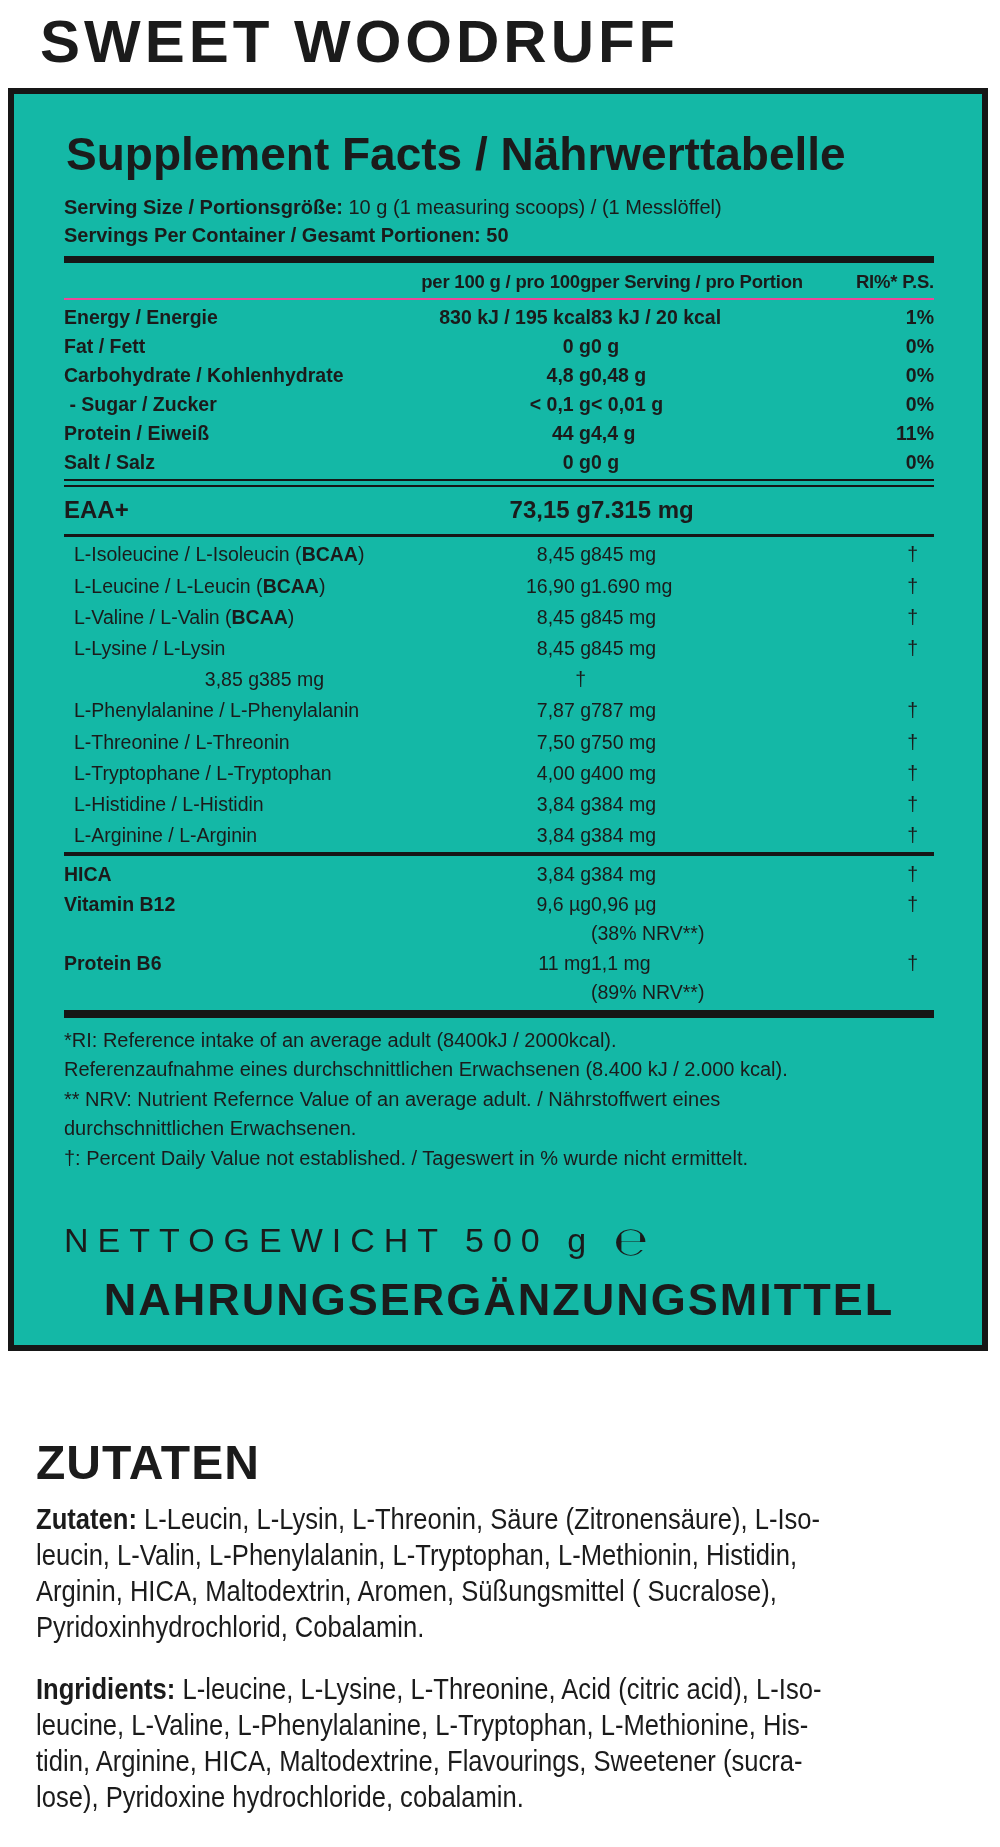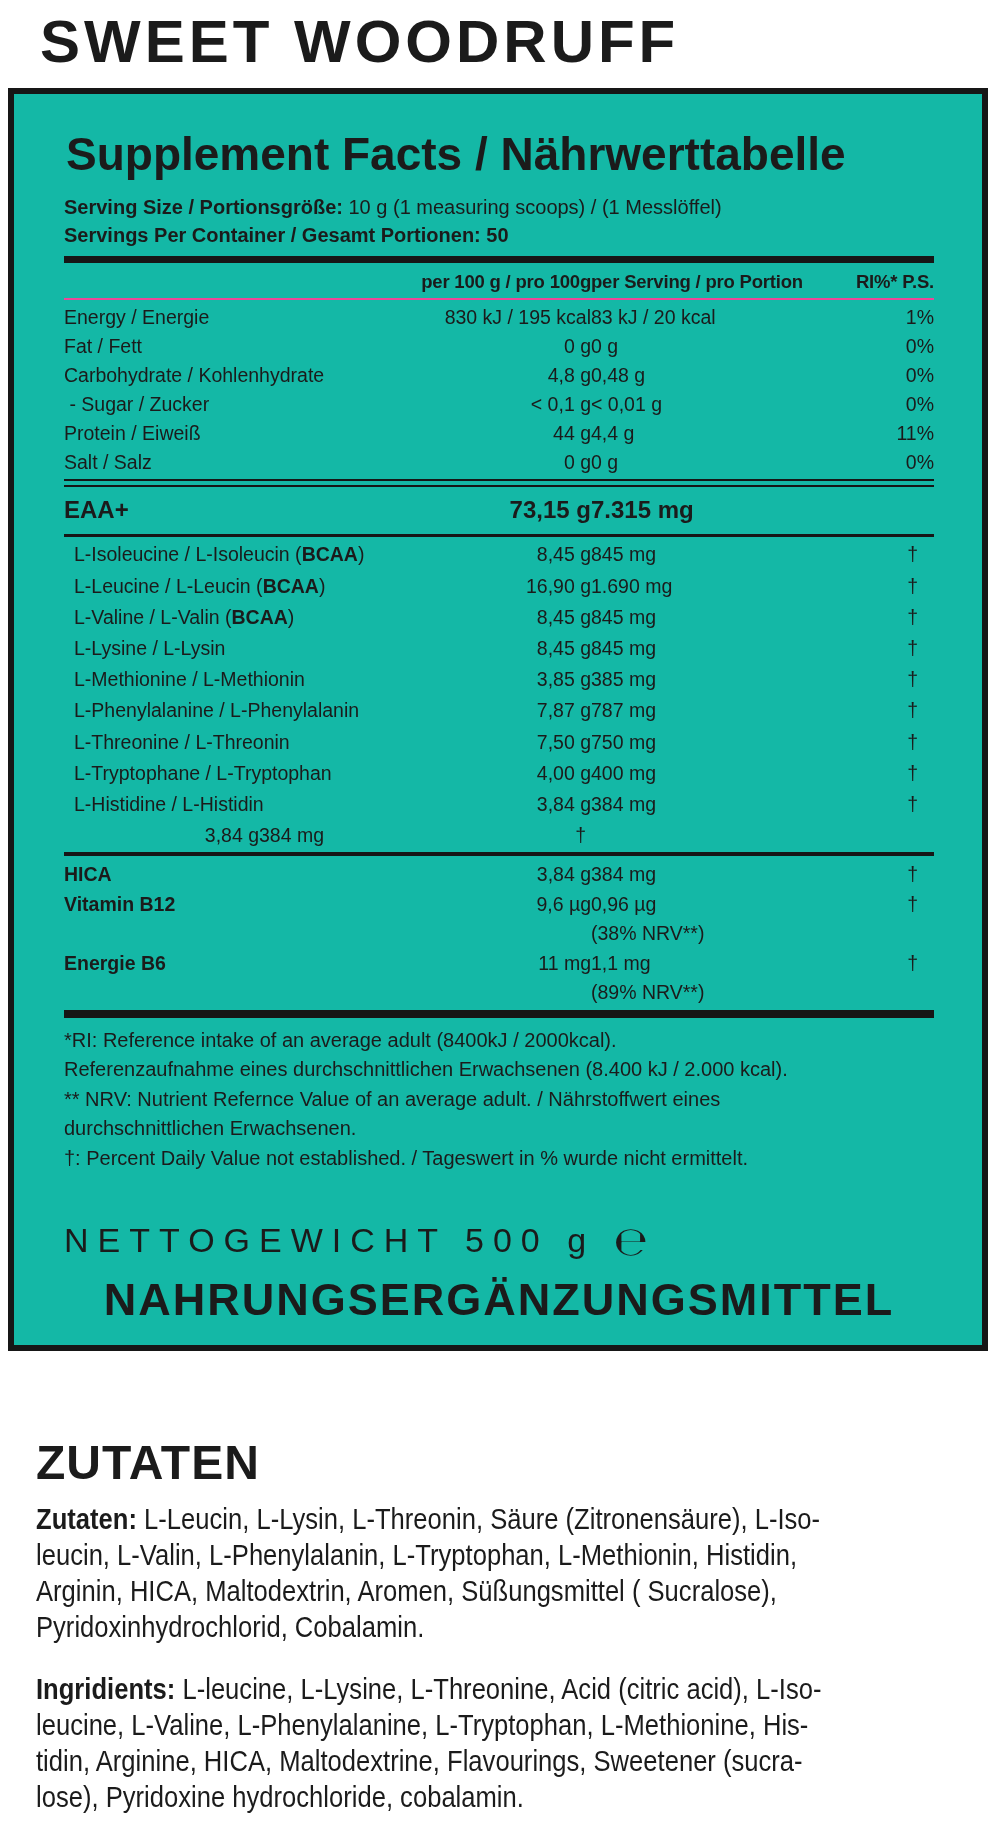--- a/index.html
+++ b/index.html
@@ -49,21 +49,21 @@
     font-size: 18.5px;
     letter-spacing: -0.2px;
     padding: 8px 0 5px;
     border-bottom: 2px solid #ec4899;
   }
   .row { display: flex; font-size: 19.5px; line-height: 29px; }
   .cl { flex: 1; text-align: left; }
   .c1 { width: 195px; text-align: right; white-space: nowrap; }
   .c2 { width: 230px; text-align: left; white-space: nowrap; }
   .c3 { width: 113px; text-align: right; white-space: nowrap; }
-  .rows-main { padding-top: 3px; }
+  .rows-main { padding-top: 3px; font-weight: bold; }
   .rows-main .row { line-height: 29px; }
   .row-eaa {
     font-size: 24px;
     font-weight: bold;
     padding: 9px 0 10px;
     line-height: 28px;
   }
   .rows-amino .row { line-height: 31.2px; }
   .rows-amino .cl { padding-left: 10px; }
   .rows-amino .c3, .rows-extra .dag { padding-right: 16px; }
@@ -218,21 +218,20 @@
         </div>
 
         <div class="row">
           <span class="cl"><span>L-Lysine / L-Lysin</span><b></b><span></span></span>
           <span class="c1">8,45 g</span>
           <span class="c2">845 mg</span>
           <span class="c3">†</span>
         </div>
 
         <div class="row">
-          <span class="cl"><span>L-Methionine / L-Methionin</span><b></b><span></span></span>
           <span class="c1">3,85 g</span>
           <span class="c2">385 mg</span>
           <span class="c3">†</span>
         </div>
 
         <div class="row">
           <span class="cl"><span>L-Phenylalanine / L-Phenylalanin</span><b></b><span></span></span>
           <span class="c1">7,87 g</span>
           <span class="c2">787 mg</span>
           <span class="c3">†</span>
@@ -253,20 +252,21 @@
         </div>
 
         <div class="row">
           <span class="cl"><span>L-Histidine / L-Histidin</span><b></b><span></span></span>
           <span class="c1">3,84 g</span>
           <span class="c2">384 mg</span>
           <span class="c3">†</span>
         </div>
 
         <div class="row">
+          <span class="cl"><span>L-Arginine / L-Arginin</span><b></b><span></span></span>
           <span class="c1">3,84 g</span>
           <span class="c2">384 mg</span>
           <span class="c3">†</span>
         </div>
       </div>
 
     <div class="bar b3"></div>
 
     <div class="rows-extra">
 
@@ -284,21 +284,21 @@
           <span class="c3 dag">†</span>
         </div>
         <div class="row sub">
           <span class="cl"></span>
           <span class="c1"></span>
           <span class="c2">(38% NRV**)</span>
           <span class="c3"></span>
         </div>
 
         <div class="row">
-          <span class="cl bold">Energie B6</span>
+          <span class="cl bold">Protein B6</span>
           <span class="c1">11 mg</span>
           <span class="c2">1,1 mg</span>
           <span class="c3 dag">†</span>
         </div>
         <div class="row sub">
           <span class="cl"></span>
           <span class="c1"></span>
           <span class="c2">(89% NRV**)</span>
           <span class="c3"></span>
         </div>

